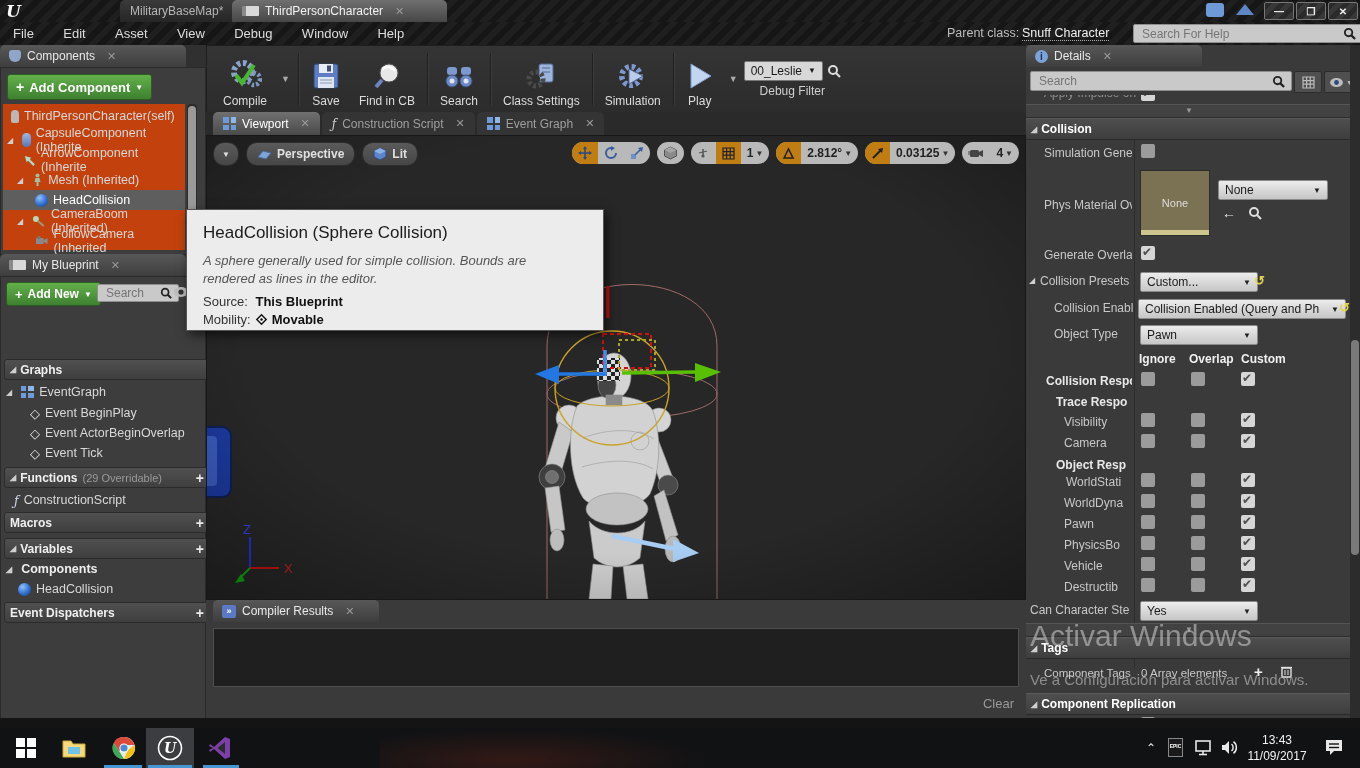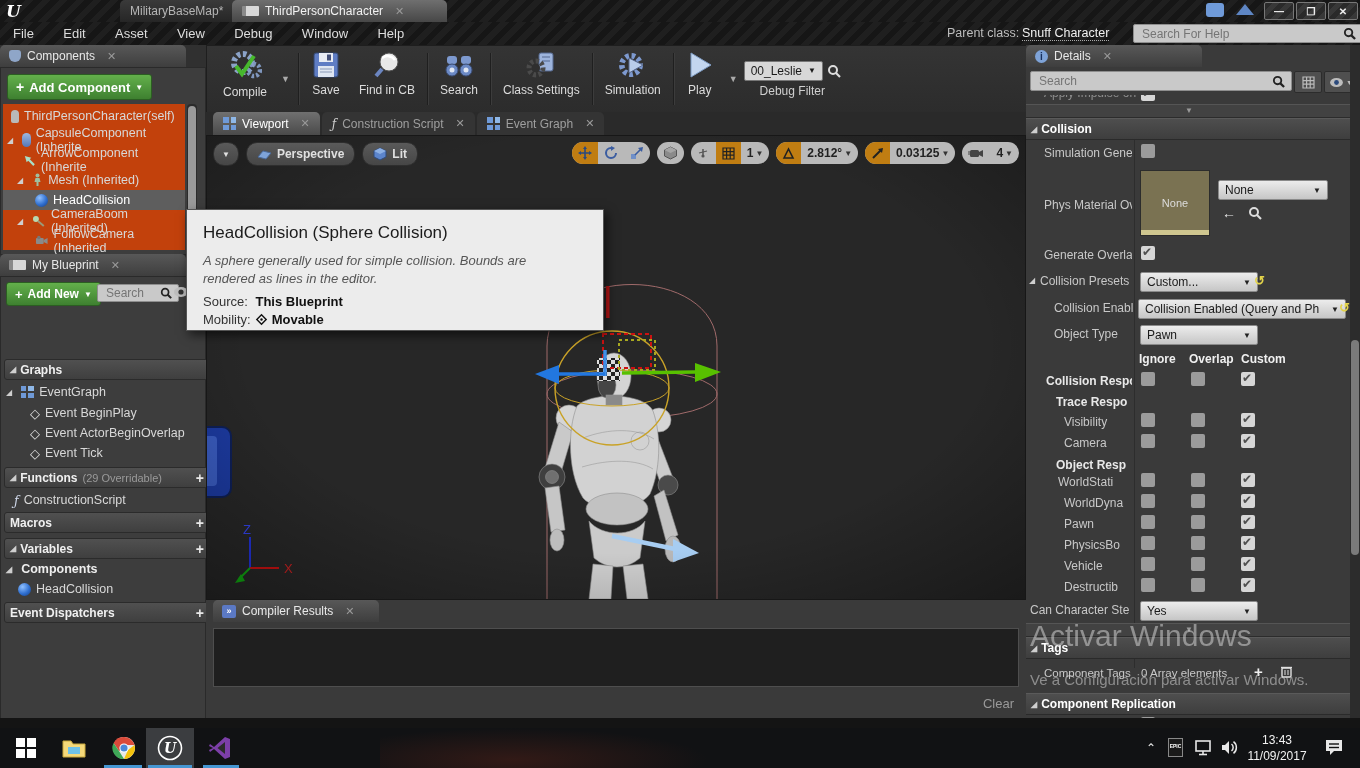--- a/index.html
+++ b/index.html
@@ -24,21 +24,21 @@
   .greenbtn{background:linear-gradient(#63b04b,#3e8030);border:1px solid #2c5e22;border-radius:3px;color:#fff;font-weight:bold;
             display:inline-flex;align-items:center;gap:5px;padding:0 8px;font-size:12px;}
   .sechdr{background:linear-gradient(#505050,#3f3f3f);border:1px solid #2b2b2b;border-radius:3px;display:flex;align-items:center;
           height:19px;padding:0 5px;color:#f0f0f0;font-weight:bold;font-size:12px;}
   .plusbtn{margin-left:auto;color:#e8e8e8;font-weight:bold;font-size:14px;line-height:14px;}
   .tri{font-size:8px;color:#cfcfcf;margin-right:4px;}
   .treerow{position:absolute;left:0;width:183px;height:20px;display:flex;align-items:center;gap:5px;color:#d8d8d8;font-size:12.5px;}
   .sphere{width:13px;height:13px;border-radius:50%;background:radial-gradient(circle at 35% 30%,#8fc0ff,#2f6fd0 55%,#123a7d);}
   .diamond{color:#e8e8e8;font-size:13px;}
   
-  .tbtn{display:flex;flex-direction:column;align-items:center;gap:3px;color:#dcdcdc;font-size:12px;padding:4px 9px;}
+  .tbtn{display:flex;flex-direction:column;align-items:center;justify-content:flex-end;gap:3px;color:#dcdcdc;font-size:12px;padding:4px 9px;}
   .vsep{width:1px;background:#1f1f1f;height:52px;margin:0 3px;align-self:center;box-shadow:1px 0 0 #3c3c3c;}
   
   .doctab{height:23px;display:flex;align-items:center;gap:6px;padding:0 10px;border-radius:5px 5px 0 0;font-size:12px;}
   .doctab.active{background:linear-gradient(#707070,#4a4a4a);color:#fff;}
   .doctab.inactive{background:#343434;color:#9f9f9f;}
   .sqicon{width:13px;height:13px;position:relative;display:inline-block;}
   .sqicon i{position:absolute;background:#6f9ad8;width:5px;height:5px;}
   
   .vpill{background:linear-gradient(#5a5a5a,#464646);border:1px solid #2e2e2e;border-radius:11px;height:22px;display:inline-flex;
          align-items:center;gap:5px;padding:0 10px;color:#e0e0e0;font-weight:bold;font-size:12px;}
@@ -679,21 +679,21 @@
     <span class="chk" style="left:165px;top:368px;"></span>
     <span class="chk checked" style="left:215px;top:368px;"></span>
 
     <span class="drow-label" style="left:38px;top:391px;width:68px;">Camera</span>
     <span class="chk" style="left:115px;top:389px;"></span>
     <span class="chk" style="left:165px;top:389px;"></span>
     <span class="chk checked" style="left:215px;top:389px;"></span>
 
     <span class="drow-label" style="left:30px;top:413px;font-weight:bold;color:#e8e8e8;width:76px;">Object Resp</span>
 
-    <span class="drow-label" style="left:32px;top:430px;width:68px;">WorldStati</span>
+    <span class="drow-label" style="left:40px;top:430px;width:68px;">WorldStati</span>
     <span class="chk" style="left:115px;top:428px;"></span>
     <span class="chk" style="left:165px;top:428px;"></span>
     <span class="chk checked" style="left:215px;top:428px;"></span>
 
     <span class="drow-label" style="left:38px;top:451px;width:68px;">WorldDyna</span>
     <span class="chk" style="left:115px;top:449px;"></span>
     <span class="chk" style="left:165px;top:449px;"></span>
     <span class="chk checked" style="left:215px;top:449px;"></span>
 
     <span class="drow-label" style="left:38px;top:472px;width:68px;">Pawn</span>

